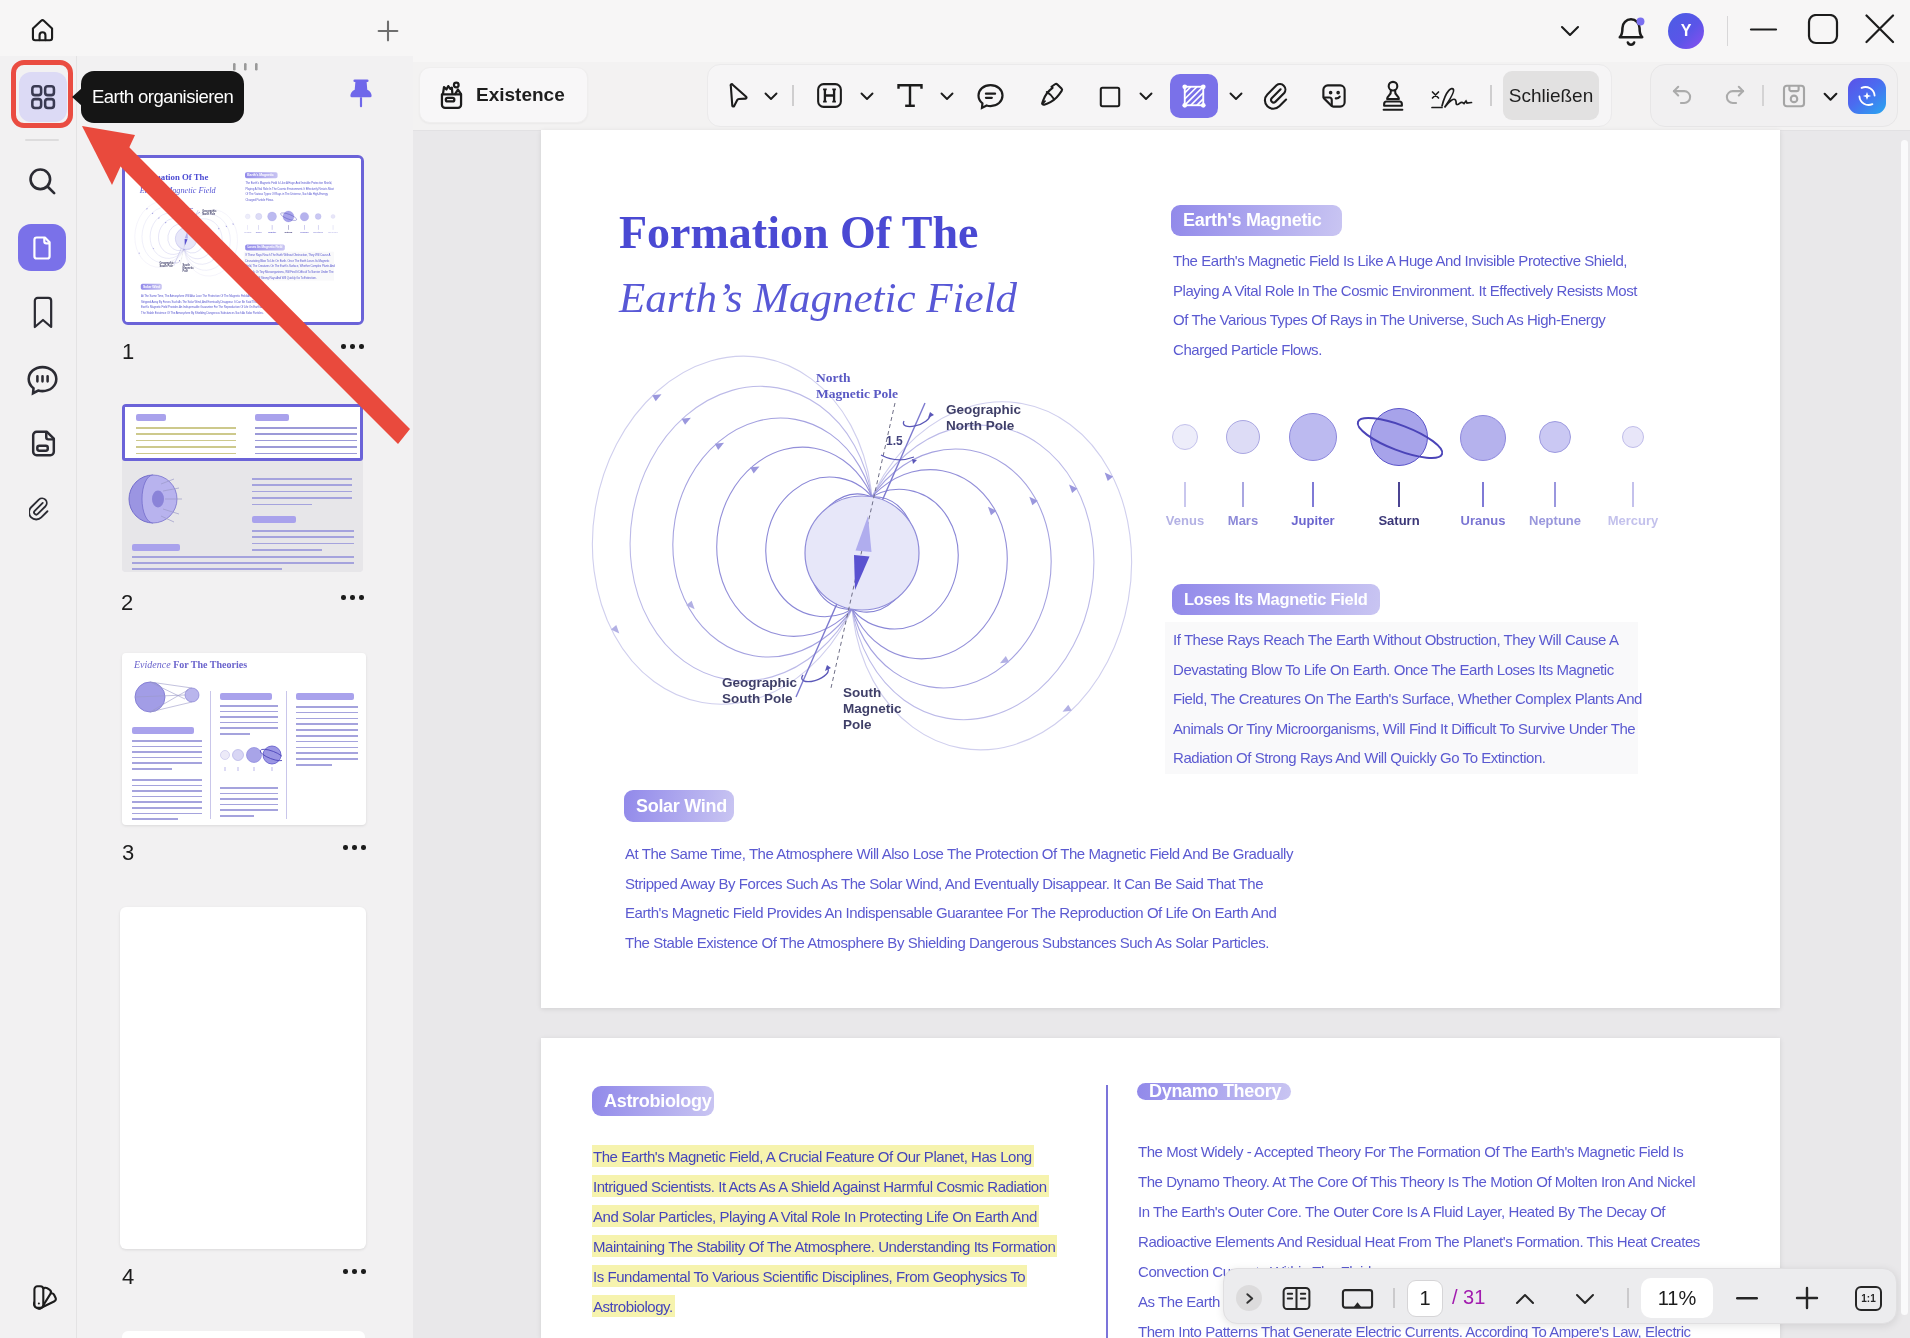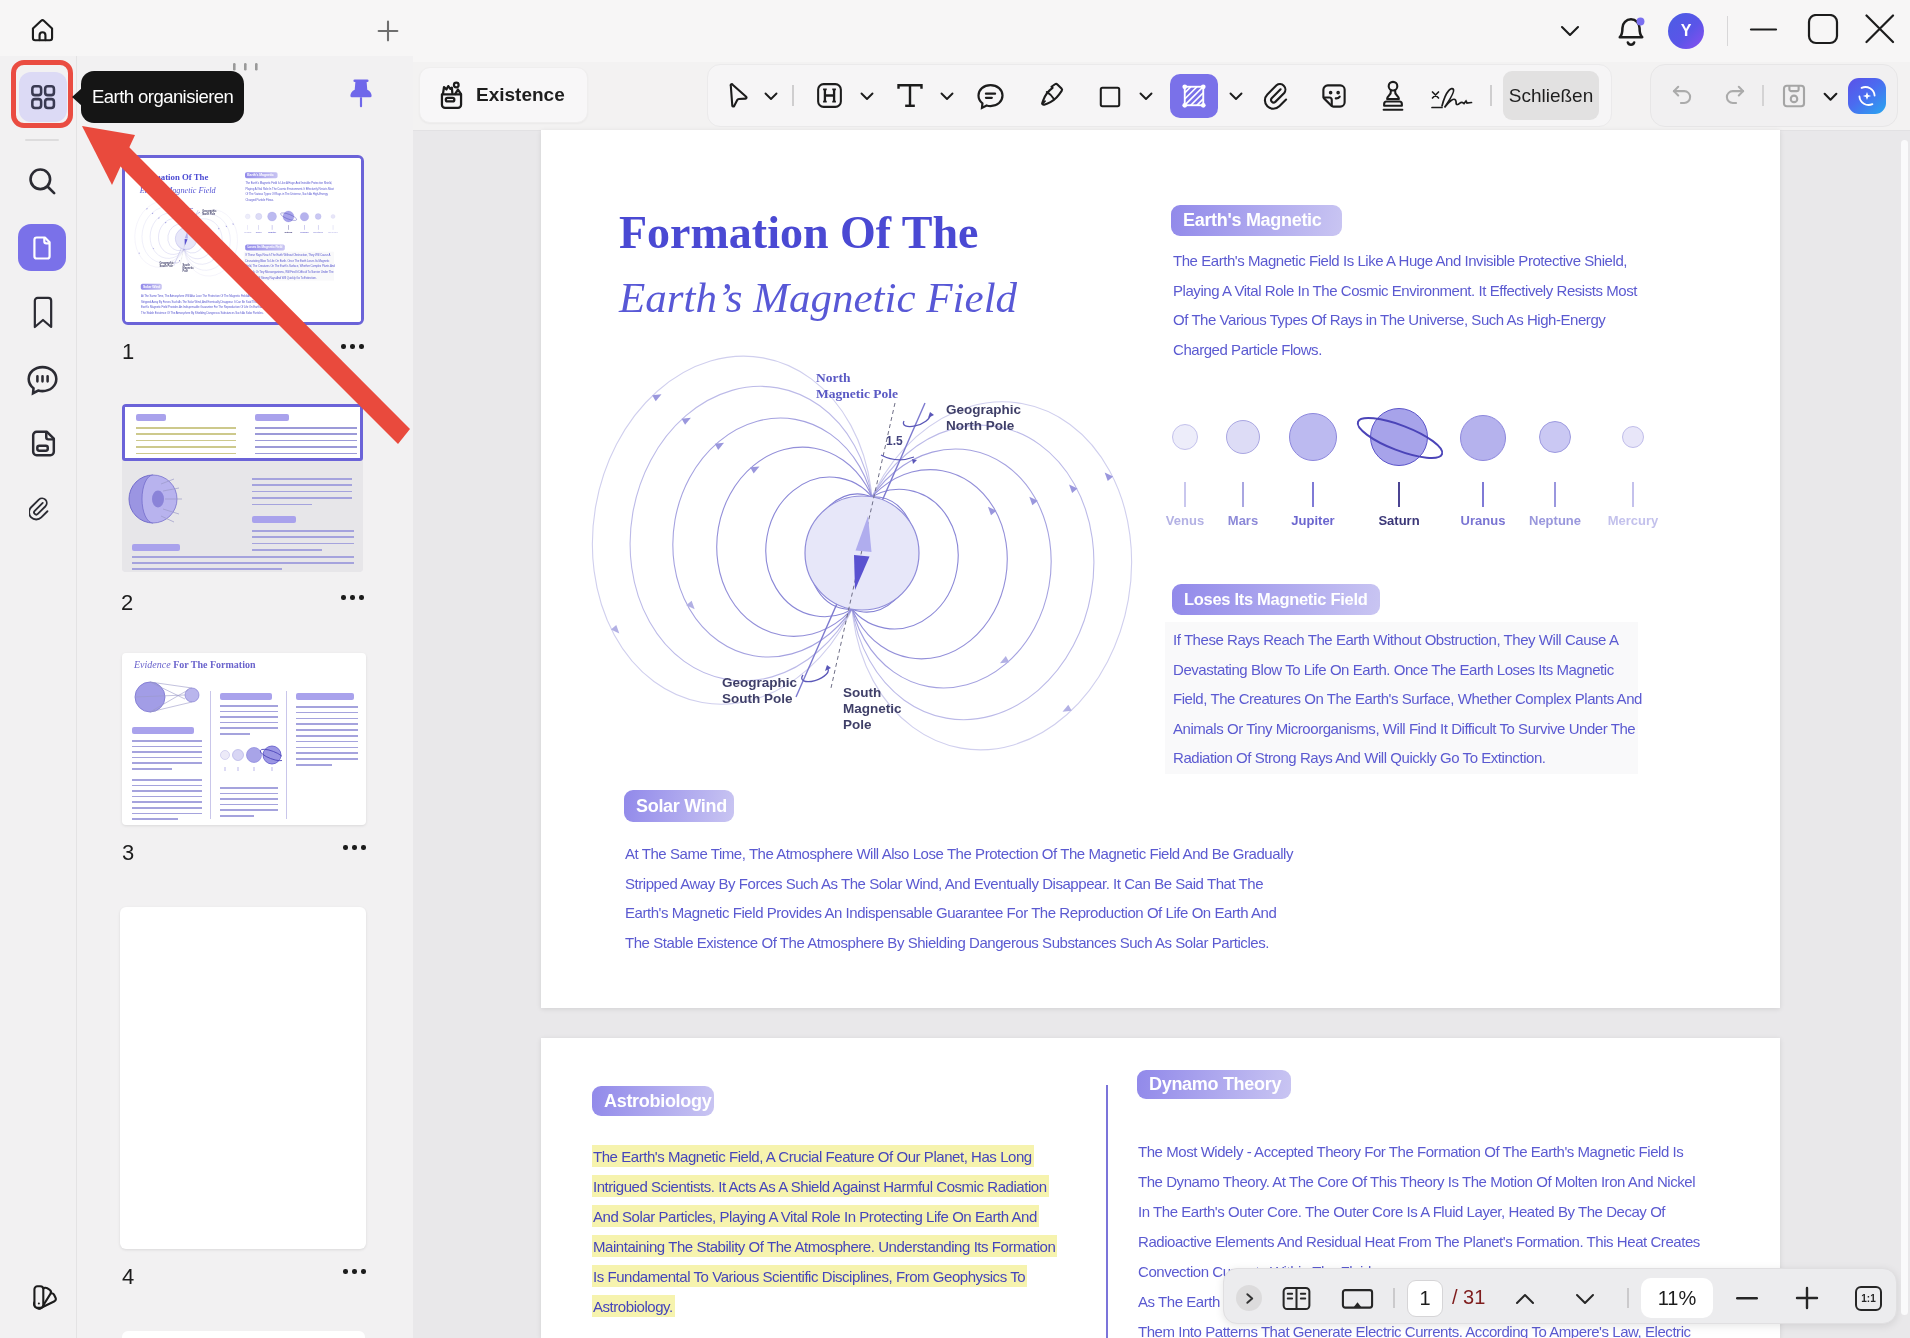--- a/index.html
+++ b/index.html
@@ -399,42 +399,42 @@
 <div class="para" style="left:632px;top:495px">If These Rays Reach The Earth Without Obstruction, They Will Cause A<br>Devastating Blow To Life On Earth. Once The Earth Loses Its Magnetic<br>Field, The Creatures On The Earth's Surface, Whether Complex Plants And<br>Animals Or Tiny Microorganisms, Will Find It Difficult To Survive Under The<br>Radiation Of Strong Rays And Will Quickly Go To Extinction.</div>
 
 <div class="chip" style="left:83px;top:660px;width:110px;height:32px">Solar Wind</div>
 <div class="para" style="left:84px;top:709px">At The Same Time, The Atmosphere Will Also Lose The Protection Of The Magnetic Field And Be Gradually<br>Stripped Away By Forces Such As The Solar Wind, And Eventually Disappear. It Can Be Said That The<br>Earth's Magnetic Field Provides An Indispensable Guarantee For The Reproduction Of Life On Earth And<br>The Stable Existence Of The Atmosphere By Shielding Dangerous Substances Such As Solar Particles.</div>
 </div>
 
 <div id="page2">
 <div class="chip" style="left:51px;top:48px;width:122px;height:30px">Astrobiology</div>
 <div id="p2para1"><span class="hl">The Earth's Magnetic Field, A Crucial Feature Of Our Planet, Has Long</span><br><span class="hl">Intrigued Scientists. It Acts As A Shield Against Harmful Cosmic Radiation</span><br><span class="hl">And Solar Particles, Playing A Vital Role In Protecting Life On Earth And</span><br><span class="hl">Maintaining The Stability Of The Atmosphere. Understanding Its Formation</span><br><span class="hl">Is Fundamental To Various Scientific Disciplines, From Geophysics To</span><br><span class="hl">Astrobiology.</span></div>
 <div id="p2div"></div>
-<div class="chip" style="left:596px;top:32px;width:154px;height:29px">Dynamo Theory</div>
+<div class="chip" style="left:596px;top:45px;width:154px;height:17px">Dynamo Theory</div>
 <div id="p2para2">The Most Widely - Accepted Theory For The Formation Of The Earth's Magnetic Field Is<br>The Dynamo Theory. At The Core Of This Theory Is The Motion Of Molten Iron And Nickel<br>In The Earth's Outer Core. The Outer Core Is A Fluid Layer, Heated By The Decay Of<br>Radioactive Elements And Residual Heat From The Planet's Formation. This Heat Creates<br>Convection Currents Within The Fluid.<br>As The Earth Rotates, The Coriolis Force Acts On These Convection Currents, Organizing<br>Them Into Patterns That Generate Electric Currents. According To Ampere's Law, Electric</div>
 </div>
 
 <div id="floatbar">
   <div class="abs" style="left:12px;top:16px;width:26px;height:26px;border-radius:50%;background:#dcdbdc;display:flex;align-items:center;justify-content:center">
     <svg width="13" height="13" viewBox="0 0 12 12" fill="none" stroke="#333" stroke-width="1.8" stroke-linecap="round" stroke-linejoin="round">
         <path d="M4 2 L8.5 6 L4 10"></path>
       </svg>
   </div>
   <svg class="abs" style="left:57px;top:16px" width="31" height="27" viewBox="0 0 26 22" fill="none" stroke="#262626" stroke-width="1.7" stroke-linejoin="round" stroke-linecap="round">
     <rect x="2.2" y="2.2" width="21.6" height="17.6" rx="3"></rect>
     <path d="M13 2.2 v17.6"></path>
     <path d="M5.6 7 h3.8 M5.6 11 h3.8 M16.6 7 h3.8 M16.6 11 h3.8" stroke-width="1.5"></path>
   </svg>
   <svg class="abs" style="left:116px;top:18px" width="35" height="26" viewBox="0 0 30 22" fill="none" stroke="#262626" stroke-width="1.8" stroke-linejoin="round" stroke-linecap="round">
     <path d="M4.5 2.5 h21 a2 2 0 0 1 2 2 v11 a2 2 0 0 1 -2 2 h-21 a2 2 0 0 1 -2 -2 v-11 a2 2 0 0 1 2 -2 Z"></path>
     <path d="M11.5 17.5 l3.5 -4.5 3.5 4.5 Z" fill="#262626" stroke="none"></path>
   </svg>
   <div class="abs" style="left:169px;top:19px;width:1.5px;height:20px;background:#cbcacc"></div>
   <div class="abs" style="left:183px;top:11px;width:36px;height:37px;background:#fff;border:1px solid #d6d5d7;border-radius:9px;display:flex;align-items:center;justify-content:center;font-size:20px;color:#1c1c1c">1</div>
-  <div class="abs" style="left:228px;top:17px;font-size:20px;color:#7f1d1d">/ 31</div>
+  <div class="abs" style="left:228px;top:17px;font-size:20px;color:#a21caf">/ 31</div>
   <svg class="abs" style="left:290px;top:23px" width="22" height="14" viewBox="0 0 22 14" fill="none" stroke="#262626" stroke-width="2" stroke-linecap="round" stroke-linejoin="round">
       <path d="M3 11 L11 3 L19 11"></path>
     </svg>
   <svg class="abs" style="left:350px;top:23px" width="22" height="14" viewBox="0 0 22 14" fill="none" stroke="#262626" stroke-width="2" stroke-linecap="round" stroke-linejoin="round">
       <path d="M3 3 L11 11 L19 3"></path>
     </svg>
   <div class="abs" style="left:403px;top:19px;width:1.5px;height:20px;background:#cbcacc"></div>
   <div class="abs" style="left:417px;top:9px;width:72px;height:40px;background:#fff;border-radius:10px;display:flex;align-items:center;justify-content:center;font-size:20px;color:#1c1c1c">11%</div>
   <svg class="abs" style="left:510px;top:27px" width="26" height="4" viewBox="0 0 26 4">
       <rect x="2" y="1" width="22" height="2.4" rx="1.2" fill="#262626"></rect>
@@ -583,21 +583,21 @@
   </div>
   <div style="position:absolute;left:10px;top:140px;width:48px;height:7px;background:#a9a2ec;border-radius:2px"></div>
   <div style="position:absolute;left:10px;top:152px;width:222px">
     <div style="height:1.7px;background:#a5a3dd;margin-bottom:4.3px"></div>
       <div style="height:1.7px;background:#a5a3dd;margin-bottom:4.3px"></div>
       <div style="height:1.7px;width:150px;background:#a5a3dd"></div>
   </div>
 </div>
 
 <div class="thumb" id="thumb3">
-  <div style="position:absolute;left:12px;top:6px;font-family:'Liberation Serif',serif;font-size:10px;color:#6a63cc"><i>Evidence</i> <b>For The Formation</b></div>
+  <div style="position:absolute;left:12px;top:6px;font-family:'Liberation Serif',serif;font-size:10px;color:#6a63cc"><i>Evidence</i> <b>For The Theories</b></div>
   <svg style="position:absolute;left:6px;top:22px" width="80" height="44" viewBox="0 0 80 44">
     <circle cx="22" cy="22" r="15" fill="#a29de6" stroke="#7a73d0" stroke-width="0.8"></circle>
     <circle cx="64" cy="20" r="7" fill="#b9b5ec" stroke="#7a73d0" stroke-width="0.6"></circle>
     <path d="M22 7 L64 13 M22 37 L64 27 M7 22 L57 20 M22 7 L57 24 M22 37 L60 15" stroke="#9b99c8" stroke-width="0.6" fill="none"></path>
   </svg>
   <div style="position:absolute;left:10px;top:74px;width:62px;height:6.5px;background:#a9a2ec;border-radius:2px"></div>
   <div style="position:absolute;left:10px;top:87.0px;width:70px;height:1.6px;background:#a5a3dd"></div>
     <div style="position:absolute;left:10px;top:92.6px;width:70px;height:1.6px;background:#a5a3dd"></div>
     <div style="position:absolute;left:10px;top:98.2px;width:70px;height:1.6px;background:#a5a3dd"></div>
     <div style="position:absolute;left:10px;top:103.8px;width:70px;height:1.6px;background:#a5a3dd"></div>

